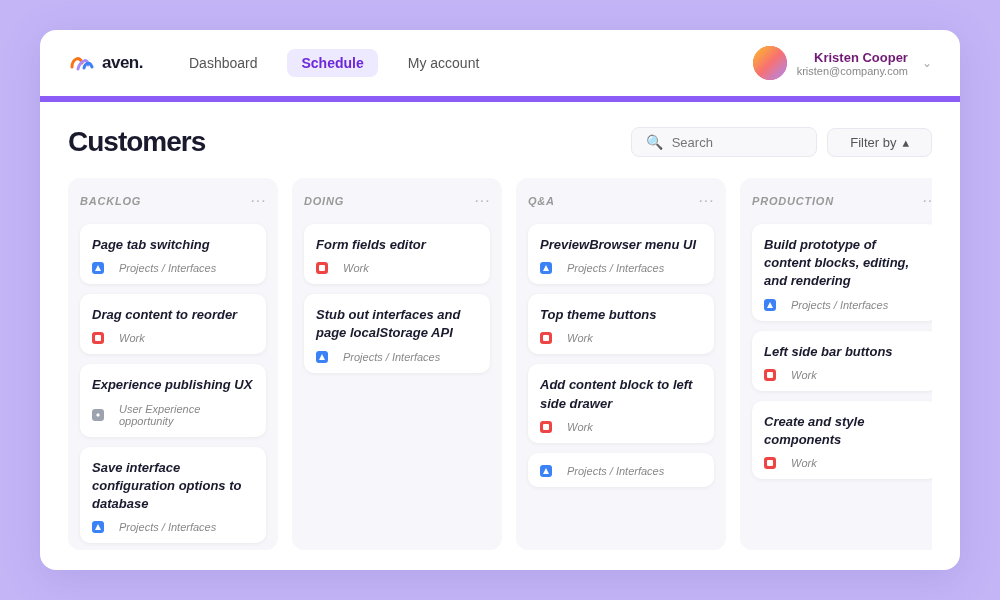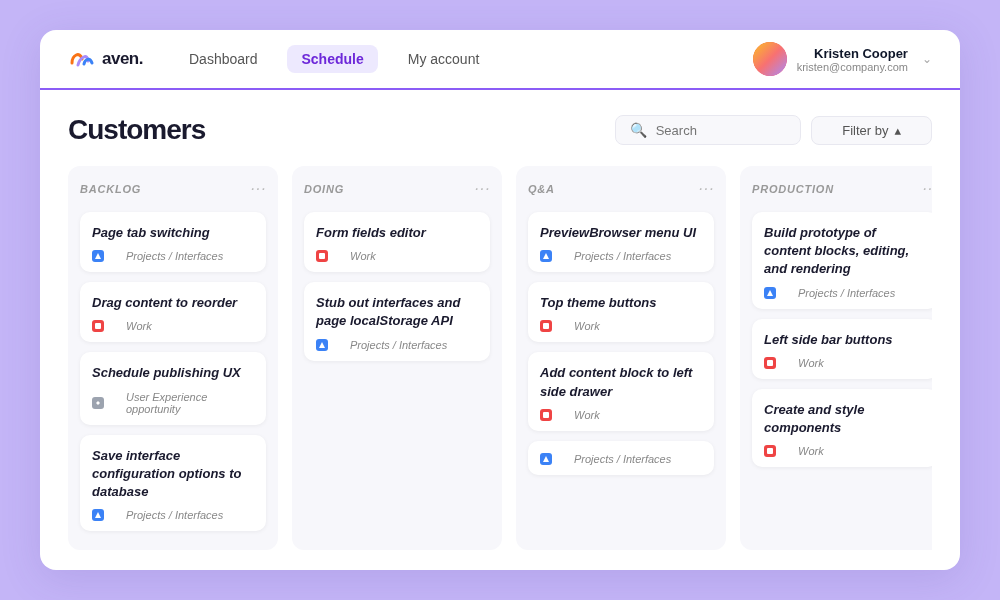--- a/index.html
+++ b/index.html
@@ -22,22 +22,22 @@
       overflow: hidden;
       display: flex;
       flex-direction: column;
       box-shadow: 0 8px 40px rgba(80,60,160,0.15);
     }
     
     .navbar {
       display: flex;
       align-items: center;
       padding: 0 28px;
-      height: 60px;
-      border-bottom: 2px solid #8b5cf6;
+      height: 72px;
+      border-bottom: 6px solid #8b5cf6;
       flex-shrink: 0;
     }
     .logo {
       display: flex;
       align-items: center;
       gap: 6px;
       margin-right: 32px;
     }
     .logo-icon {
       width: 28px;
@@ -84,21 +84,21 @@
       justify-content: center;
       overflow: hidden;
     }
     .avatar-img {
       width: 34px;
       height: 34px;
       border-radius: 50%;
       background: linear-gradient(135deg, #fbbf24 0%, #f87171 50%, #a78bfa 100%);
     }
     .user-info { text-align: right; }
-    .user-name { font-size: 13px; font-weight: 600; color: #0f172a; }
+    .user-name { font-size: 13px; font-weight: 600; color: #701a75; }
     .user-email { font-size: 11px; color: #888; }
     .chevron { color: #aaa; font-size: 12px; margin-left: 4px; }
 
     
     .main-content {
       flex: 1;
       display: flex;
       flex-direction: column;
       padding: 24px 28px 20px;
       overflow: hidden;
@@ -139,21 +139,21 @@
       outline: none;
       width: 120px;
     }
     .filter-btn {
       display: flex;
       align-items: center;
       gap: 6px;
       background: #f8f8fb;
       border: 1px solid #e8e8f0;
       border-radius: 8px;
-      padding: 6px 30px;
+      padding: 6px 22px;
       font-size: 13px;
       color: #555;
       cursor: pointer;
     }
 
     
     .board {
       display: flex;
       gap: 14px;
       flex: 1;
@@ -199,21 +199,21 @@
     .card-title {
       font-size: 13px;
       font-weight: 600;
       color: #1a1a2e;
       line-height: 1.4;
       margin-bottom: 8px;
     }
     .card-tag {
       display: flex;
       align-items: center;
-      gap: 22px;
+      gap: 15px;
       font-size: 11px;
     }
     .tag-dot {
       width: 12px;
       height: 12px;
       border-radius: 3px;
       flex-shrink: 0;
       display: flex;
       align-items: center;
       justify-content: center;
@@ -300,21 +300,21 @@
             <div class="card-tag">
               <span class="tag-dot red">
                 <svg viewBox="0 0 8 8" fill="white">
                   <rect x="1" y="1" width="6" height="6" rx="1"></rect>
                 </svg>
               </span>
               <span class="tag-text">Work</span>
             </div>
           </div>
           <div class="card">
-            <div class="card-title">Schedule publishing UX</div>
+            <div class="card-title">Experience publishing UX</div>
             <div class="card-tag">
               <span class="tag-dot gray">
                 <svg viewBox="0 0 8 8" fill="white">
                   <path d="M2 4 L4 2 L6 4 L4 6Z"></path>
                 </svg>
               </span>
               <span class="tag-text">User Experience opportunity</span>
             </div>
           </div>
           <div class="card">

